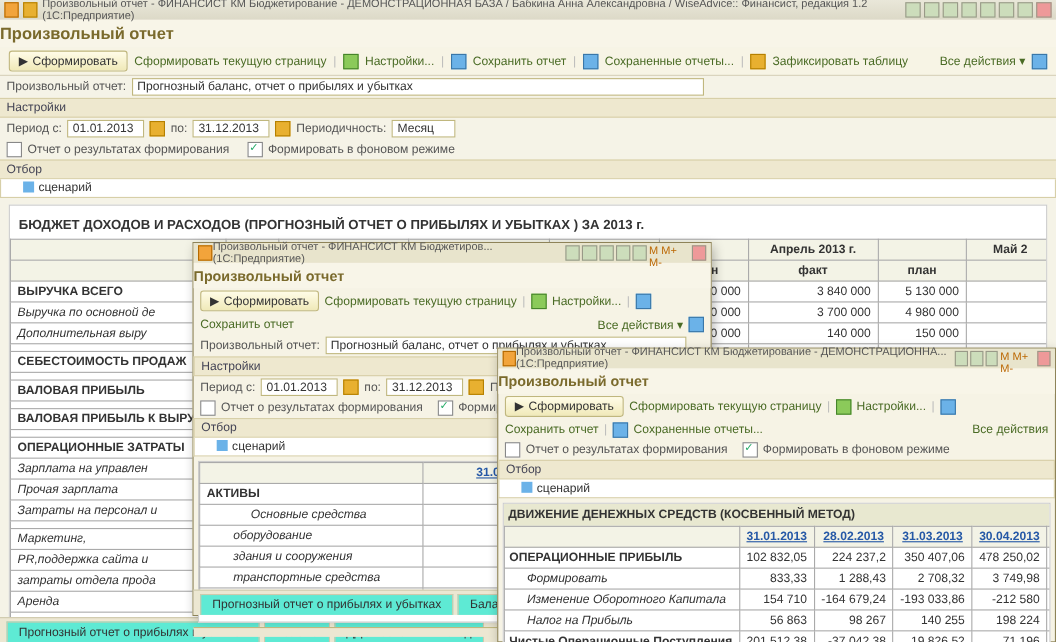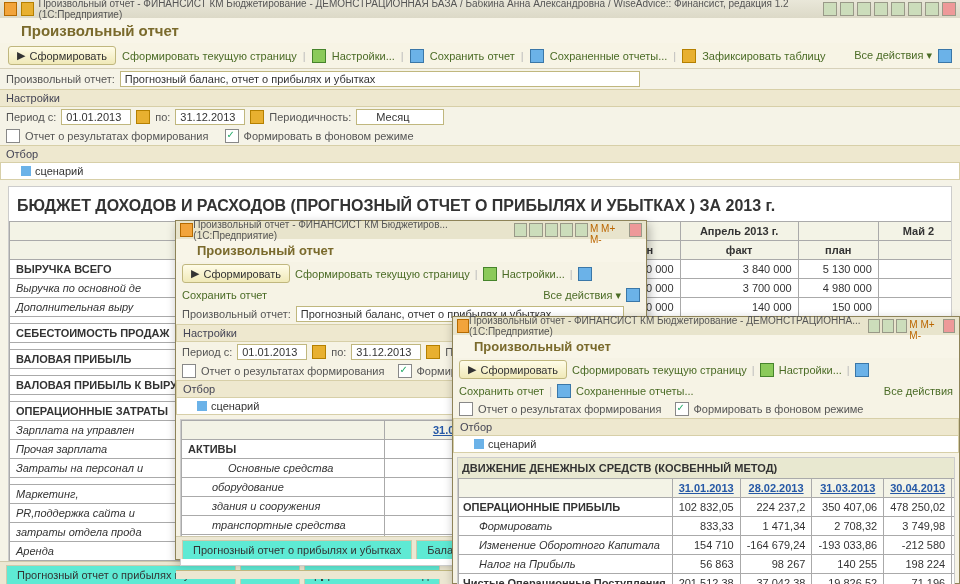--- a/index.html
+++ b/index.html
@@ -1,33 +1,33 @@
 <!DOCTYPE html>
 <html><head>
 <meta charset="utf-8">
 <style>
   html,body{margin:0;padding:0;font-family:Tahoma,Verdana,sans-serif;font-size:11px;color:#333;background:#f5f3e7;width:960px;height:584px;overflow:hidden;}
   .titlebar{background:linear-gradient(#e9e7d9,#dcd9c7);height:18px;display:flex;align-items:center;padding:0 4px;font-size:10px;color:#555;gap:4px;}
   .tb-icons{display:flex;gap:3px;margin-left:auto}
   .tb-icons span{width:12px;height:12px;background:#cdb;border:1px solid #998;display:inline-block}
-  .page-title{font-size:15px;font-weight:bold;color:#7a6a2c;padding:4px 21px;background:#f8f5e8}
+  .page-title{font-size:15px;font-weight:bold;color:#7a6a2c;padding:4px 0;background:#f8f5e8}
   .toolbar{display:flex;align-items:center;gap:6px;padding:3px 8px;background:#f7f4e5;border-bottom:1px solid #d7d1ba;font-size:11px}
   .btn{background:linear-gradient(#fffce8,#f0e9b8);border:1px solid #c0b77e;padding:2px 8px;border-radius:3px;cursor:pointer;display:inline-flex;align-items:center;gap:4px}
   .link{color:#4a6b25;cursor:pointer}
   .sep{color:#bbb}
   .fld-label{color:#555}
   .input{background:#fff;border:1px solid #c0b77e;padding:1px 4px;min-width:60px;display:inline-block}
-  .dropdown{background:#fff;border:1px solid #c0b77e;padding:1px 19px;display:inline-block;min-width:48px;}
+  .dropdown{background:#fff;border:1px solid #c0b77e;padding:1px 4px;display:inline-block;min-width:48px;}
   .chk{width:12px;height:12px;border:1px solid #888;display:inline-block;background:#fff;vertical-align:-2px}
   .chk.checked:after{content:"✓";font-size:10px;line-height:10px;color:#2a6;position:relative;left:1px;top:-2px}
   .section-bar{background:#eee8cf;border:1px solid #d7cfa8;padding:2px 6px;font-size:11px;color:#445;}
   .scenario-bar{background:#fff;border:1px solid #d7cfa8;border-top:none;padding:2px 20px;font-size:11px}
   .scenario-bar .ico{display:inline-block;width:10px;height:10px;background:#6bb2e8;margin-right:4px;vertical-align:-1px}
   .report-area{background:#fff;margin:6px 8px;border:1px solid #ccc;overflow:hidden}
-  .report-title{font-weight:bold;font-size:16px;padding:10px 8px 6px 8px}
+  .report-title{font-weight:bold;font-size:12px;padding:10px 8px 6px 8px}
   table{border-collapse:collapse;font-size:11px}
   th,td{border:1px solid #aaa;padding:3px 6px;white-space:nowrap}
   th{background:#f3f3e6}
   .rowlbl{font-weight:normal;text-align:left;font-style:italic}
   .rowlbl.b{font-weight:bold;font-style:normal}
   .tabs{display:flex;gap:0;background:#ece7d2;border-top:1px solid #cfc9ac;position:absolute;bottom:0;left:0;right:0;height:22px;align-items:flex-end;padding:0 6px}
   .tab{background:#5eead4;border:1px solid #cfc9ac;border-bottom:none;padding:3px 10px;margin-right:4px;font-size:11px;cursor:pointer;}
   .inner-window{position:absolute;background:#f6f3e5;border:1px solid #8e8358;box-shadow:2px 4px 10px rgba(0,0,0,.3);}
   .inner-window .in-title{background:#e8e4cc;height:18px;display:flex;align-items:center;padding:0 4px;font-size:10px;color:#555}
   .inner-window .in-title .win-icons{display:flex;gap:2px;margin-left:auto}
@@ -514,21 +514,21 @@
               <td class="rowlbl b" style="padding-left:4px">ОПЕРАЦИОННЫЕ ПРИБЫЛЬ</td>
               <td class="num">102 832,05</td>
               <td class="num">224 237,2</td>
               <td class="num">350 407,06</td>
               <td class="num">478 250,02</td>
               <td class="num">624 272,45</td>
             </tr>
             <tr>
               <td class="rowlbl" style="padding-left:20px">Формировать</td>
               <td class="num">833,33</td>
-              <td class="num">1 471,34</td>
+              <td class="num">1 288,43</td>
               <td class="num">2 708,32</td>
               <td class="num">3 749,98</td>
               <td class="num">7 208,31</td>
             </tr>
             <tr>
               <td class="rowlbl" style="padding-left:20px">Изменение Оборотного Капитала</td>
               <td class="num">154 710</td>
               <td class="num">-164 679,24</td>
               <td class="num">-193 033,86</td>
               <td class="num">-212 580</td>

